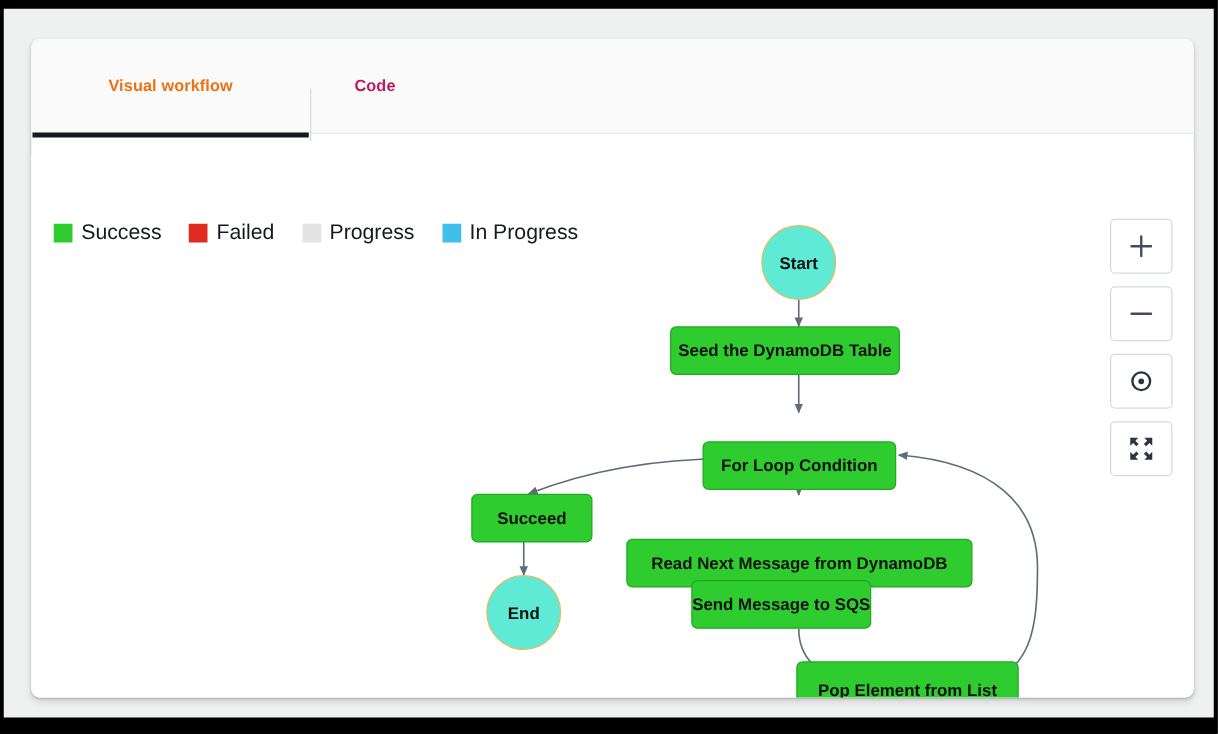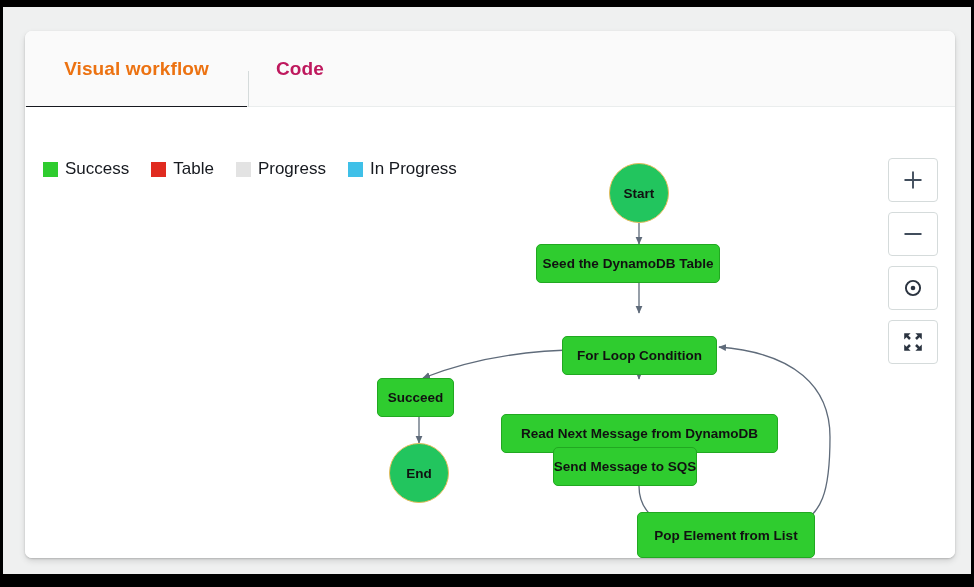--- a/index.html
+++ b/index.html
@@ -47,21 +47,21 @@
     background: #fafafa;
     border-bottom: 1px solid #eaeded;
   }
   .tab {
     position: absolute;
     top: 0;
     height: 75px;
     display: flex;
     align-items: center;
     justify-content: center;
-    font-size: 19px;
+    font-size: 13px;
     font-weight: bold;
     letter-spacing: 0.1px;
     cursor: pointer;
     user-select: none;
   }
   #tab-visual {
     left: 1px;
     width: 221px;
     color: #ec7211;
     border-bottom: 4px solid #16191f;
@@ -74,21 +74,21 @@
   #tab-divider {
     position: absolute;
     left: 223px; top: 40px;
     width: 1px; height: 42px;
     background: #d5dbdb;
   }
 
   
   #canvas {
     position: absolute;
-    left: 0; top: 76px;
+    left: 0; top: 93px;
     width: 930px; height: 451px;
     background: #ffffff;
   }
 
   
   #legend {
     position: absolute;
     left: 18px; top: 51px;
     height: 22px;
     display: flex;
@@ -129,21 +129,21 @@
     cursor: pointer;
     z-index: 2;
   }
   .node.task {
     background: #2fcc2f;
     border: 1px solid #21a821;
     border-radius: 5px;
     padding: 0 12px;
   }
   .node.terminal {
-    background: #22c55e;
+    background: #5eead4;
     border: 1px solid #e3bc5d;
     border-radius: 50%;
   }
 
   
   #controls {
     position: absolute;
     right: 17px; top: 51px;
     display: flex;
     flex-direction: column;
@@ -183,21 +183,21 @@
 
       <div id="canvas">
 
         <div id="legend">
           <div class="legend-item">
             <span class="legend-swatch" style="background:#2ecc2e"></span>
             <span class="legend-label">Success</span>
           </div>
           <div class="legend-item">
             <span class="legend-swatch" style="background:#e02b20"></span>
-            <span class="legend-label">Table</span>
+            <span class="legend-label">Failed</span>
           </div>
           <div class="legend-item">
             <span class="legend-swatch" style="background:#e3e3e3"></span>
             <span class="legend-label">Progress</span>
           </div>
           <div class="legend-item">
             <span class="legend-swatch" style="background:#3fc0e8"></span>
             <span class="legend-label">In Progress</span>
           </div>
         </div>
@@ -235,21 +235,21 @@
           </div>
 
           <div class="node task" style="left:511px; top:137px; width:184px; height:39px;">
             <span>Seed the DynamoDB Table</span>
           </div>
 
           <div class="node task" style="left:537px; top:205px; width:155px; height:39px;margin-top:24px;">
             <span>For Loop Condition</span>
           </div>
 
-          <div class="node task" style="left:352px; top:271px; width:77px; height:39px;">
+          <div class="node task" style="left:352px; top:271px; width:97px; height:39px;">
             <span>Succeed</span>
           </div>
 
           <div class="node task" style="left:476px; top:271px; width:277px; height:39px;margin-top:36px;">
             <span>Read Next Message from DynamoDB</span>
           </div>
 
           <div class="node terminal" style="left:364px; top:336px; width:60px; height:60px;">
             <span>End</span>
           </div>

